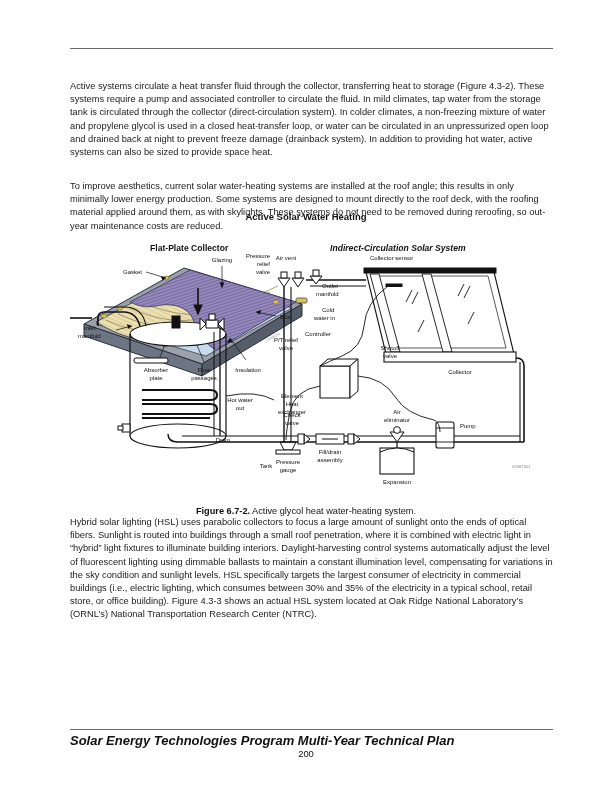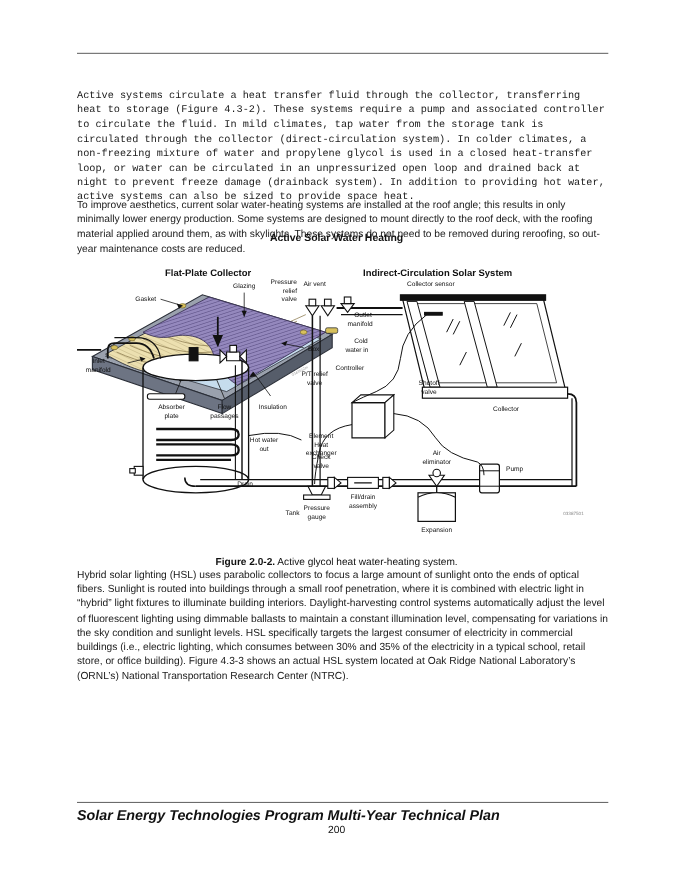--- a/index.html
+++ b/index.html
@@ -26,21 +26,21 @@
   }
   .body-text {
     position: absolute;
     left: 70px;
     width: 484px;
     font-size: 9.3px;
     line-height: 13.1px;
     text-align: left;
     color: #1a1a1a;
   }
-  #para1 { top: 71px; font-family: Liberation Mono, monospace; }
+  #para1 { top: 71px; }
   #para2 { top: 171px; }
   #para3 { top: 507px; }
 
   .fig-title {
     position: absolute;
     left: 0;
     width: 612px;
     text-align: center;
     font-size: 9.5px;
     font-weight: bold;
@@ -49,21 +49,21 @@
   #fig-main-title { top: 211px; }
 
   .sub-title {
     position: absolute;
     font-size: 8.6px;
     font-weight: bold;
     color: #111;
     margin-top: 11px;
   }
   #sub-left { left: 150px; top: 232px; }
-  #sub-right { left: 330px; top: 232px; }
+  #sub-right { left: 330px; top: 232px; font-style: italic; }
 
   .figure-area {
     position: absolute;
     left: 70px;
     top: 246px;
     width: 484px;
     height: 240px;
   }
   .figure-area svg { display: block; }
 
@@ -386,21 +386,21 @@
         <text class="lbl" x="222" y="168" text-anchor="middle">exchanger</text>
         <text class="lbl" x="160" y="196" text-anchor="end">Drain</text>
         <text class="lbl" x="196" y="222" text-anchor="middle">Tank</text>
       </g>
 
       <text class="code-lbl" x="442" y="222">03387501</text>
     </svg>
   </div>
 
   <div class="caption">
-    <b>Figure 2.0-2.</b><span> Active glycol heat water-heating system.</span>
+    <b>Figure 6.7-2.</b><span> Active glycol heat water-heating system.</span>
   </div>
 
   <p class="body-text" id="para3">Hybrid solar lighting (HSL) uses parabolic collectors to focus a large amount of sunlight onto the ends of optical fibers. Sunlight is routed into buildings through a small roof penetration, where it is combined with electric light in “hybrid” light fixtures to illuminate building interiors. Daylight-harvesting control systems automatically adjust the level of fluorescent lighting using dimmable ballasts to maintain a constant illumination level, compensating for variations in the sky condition and sunlight levels. HSL specifically targets the largest consumer of electricity in commercial buildings (i.e., electric lighting, which consumes between 30% and 35% of the electricity in a typical school, retail store, or office building). Figure 4.3-3 shows an actual HSL system located at Oak Ridge National Laboratory’s (ORNL’s) National Transportation Research Center (NTRC).</p>
 
   <div class="footer-rule"></div>
   <div class="footer-text">Solar Energy Technologies Program Multi-Year Technical Plan</div>
   <div class="page-number">200</div>
 
 </div>
 

